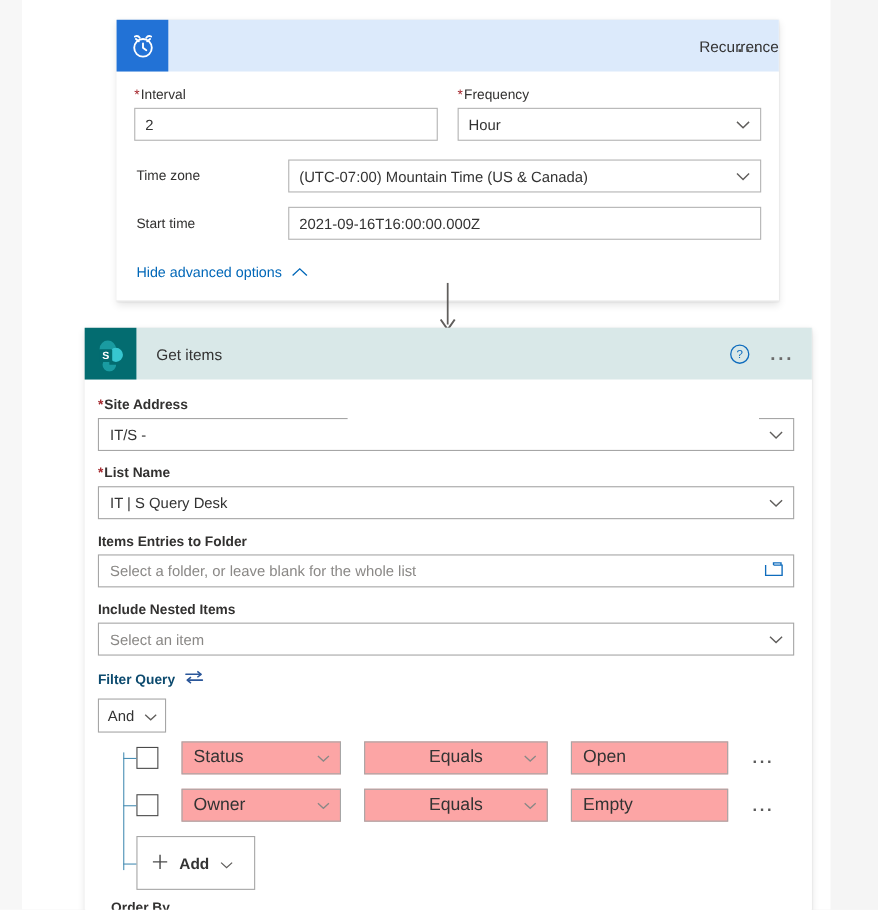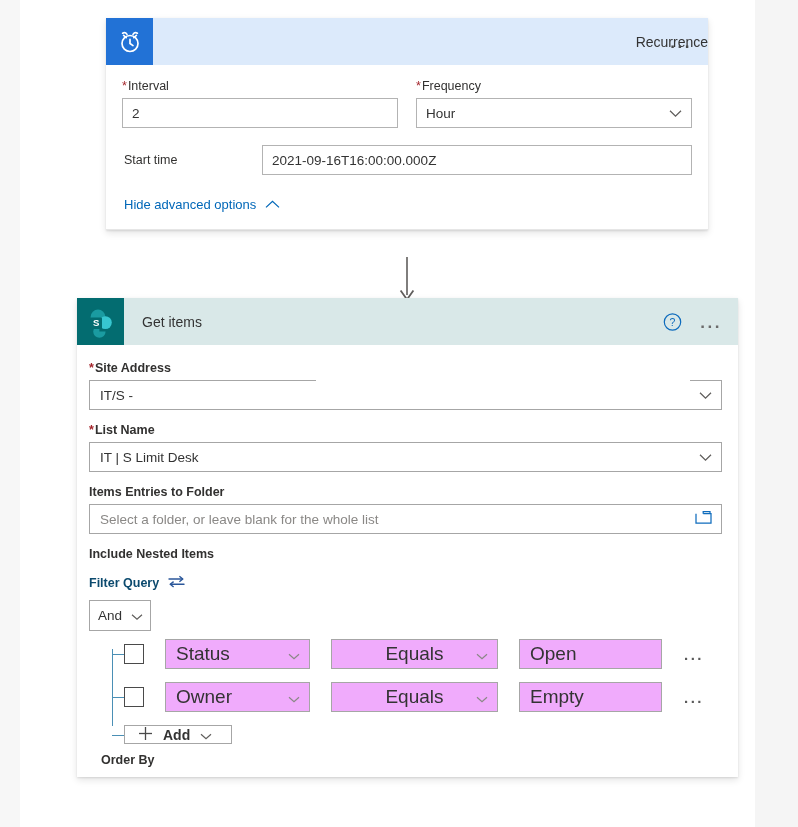--- a/index.html
+++ b/index.html
@@ -232,43 +232,43 @@
   .chk {
     width: 20px; height: 20px;
     border: 1px solid #4a4a4a;
     background: #ffffff;
     margin-left: 35px;
     flex: 0 0 auto;
   }
   .cond-ctrl {
     height: 30px;
     border: 1px solid #a6a6a6;
-    background: #f0abfc;
+    background: #fca5a5;
     display: flex; align-items: center;
     padding: 0 10px;
-    font-size: 19px; color: #333333;
+    font-size: 16px; color: #333333;
     position: relative;
     margin-left: 21px;
   }
   .cw-field { width: 145px; }
   .cw-op { width: 167px; justify-content: center; }
   .cw-val { width: 143px; }
   .cond-ellipsis {
     margin-left: 20px;
     letter-spacing: 2.5px;
     font-size: 15px;
     line-height: 1;
     color: #5a5a5a;
     font-weight: bold;
     padding: 4px 2px;
   }
   .add-row { display: flex; align-items: center; position: relative; margin-top: 6px; }
   .add-btn {
     margin-left: 35px;
-    height: 19px;
+    height: 49px;
     min-width: 108px;
     border: 1px solid #a6a6a6;
     background: #ffffff;
     display: inline-flex;
     align-items: center;
     gap: 10px;
     padding: 0 13px;
     font-size: 14px;
     color: #333333;
     font-weight: bold;
@@ -318,20 +318,31 @@
             <span>Hour</span>
             <span class="chev">
               <svg width="13" height="8" viewBox="0 0 13 8" fill="none" stroke="#605e5c" stroke-width="1.3">
                   <path d="M1 1.3 L6.5 6.6 L12 1.3"></path>
                 </svg>
             </span>
           </div>
         </div>
       </div>
 
+      <div class="row-inline">
+        <div class="lbl-inline">Time zone</div>
+        <div class="ctrl">
+          <span>(UTC-07:00) Mountain Time (US &amp; Canada)</span>
+          <span class="chev">
+            <svg width="13" height="8" viewBox="0 0 13 8" fill="none" stroke="#605e5c" stroke-width="1.3">
+                <path d="M1 1.3 L6.5 6.6 L12 1.3"></path>
+              </svg>
+          </span>
+        </div>
+      </div>
 
       <div class="row-inline">
         <div class="lbl-inline">Start time</div>
         <div class="ctrl">
           <span>2021-09-16T16:00:00.000Z</span>
         </div>
       </div>
 
       <div class="adv-link">
         <span>Hide advanced options</span>
@@ -384,21 +395,21 @@
             <svg width="13" height="8" viewBox="0 0 13 8" fill="none" stroke="#605e5c" stroke-width="1.3">
                 <path d="M1 1.3 L6.5 6.6 L12 1.3"></path>
               </svg>
           </span>
         </div>
       </div>
 
       <div class="gi-fld">
         <span class="gi-lbl"><span class="req">*</span><span>List Name</span></span>
         <div class="gi-ctrl">
-          <span>IT | S Limit Desk</span>
+          <span>IT | S Query Desk</span>
           <span class="chev">
             <svg width="13" height="8" viewBox="0 0 13 8" fill="none" stroke="#605e5c" stroke-width="1.3">
                 <path d="M1 1.3 L6.5 6.6 L12 1.3"></path>
               </svg>
           </span>
         </div>
       </div>
 
       <div class="gi-fld">
         <span class="gi-lbl">Items Entries to Folder</span>
@@ -408,20 +419,28 @@
             <svg width="17" height="14" viewBox="0 0 17 14" fill="none" stroke="#0f6cbd" stroke-width="1.25">
               <path d="M1 3.2 L1 12.6 L16 12.6 L16 3.2 L8.2 3.2"></path>
               <path d="M8.2 3.2 L8.2 1.2 L15 1.2 L15 3.2"></path>
             </svg>
           </span>
         </div>
       </div>
 
       <div class="gi-fld">
         <span class="gi-lbl">Include Nested Items</span>
+        <div class="gi-ctrl ph">
+          <span>Select an item</span>
+          <span class="chev">
+            <svg width="13" height="8" viewBox="0 0 13 8" fill="none" stroke="#605e5c" stroke-width="1.3">
+                <path d="M1 1.3 L6.5 6.6 L12 1.3"></path>
+              </svg>
+          </span>
+        </div>
       </div>
 
       <div>
         <div class="fq-head">
           <span class="fq-title">Filter Query</span>
           <span>
             <svg width="17" height="13" viewBox="0 0 17 13" fill="none" stroke="#2b579a" stroke-width="1.4">
               <path d="M1 4 L14.4 4" stroke-linecap="round"></path>
               <path d="M11.4 1.3 L14.8 4 L11.4 6.7" stroke-linejoin="round" fill="none"></path>
               <path d="M16 9.3 L2.6 9.3" stroke-linecap="round"></path>

